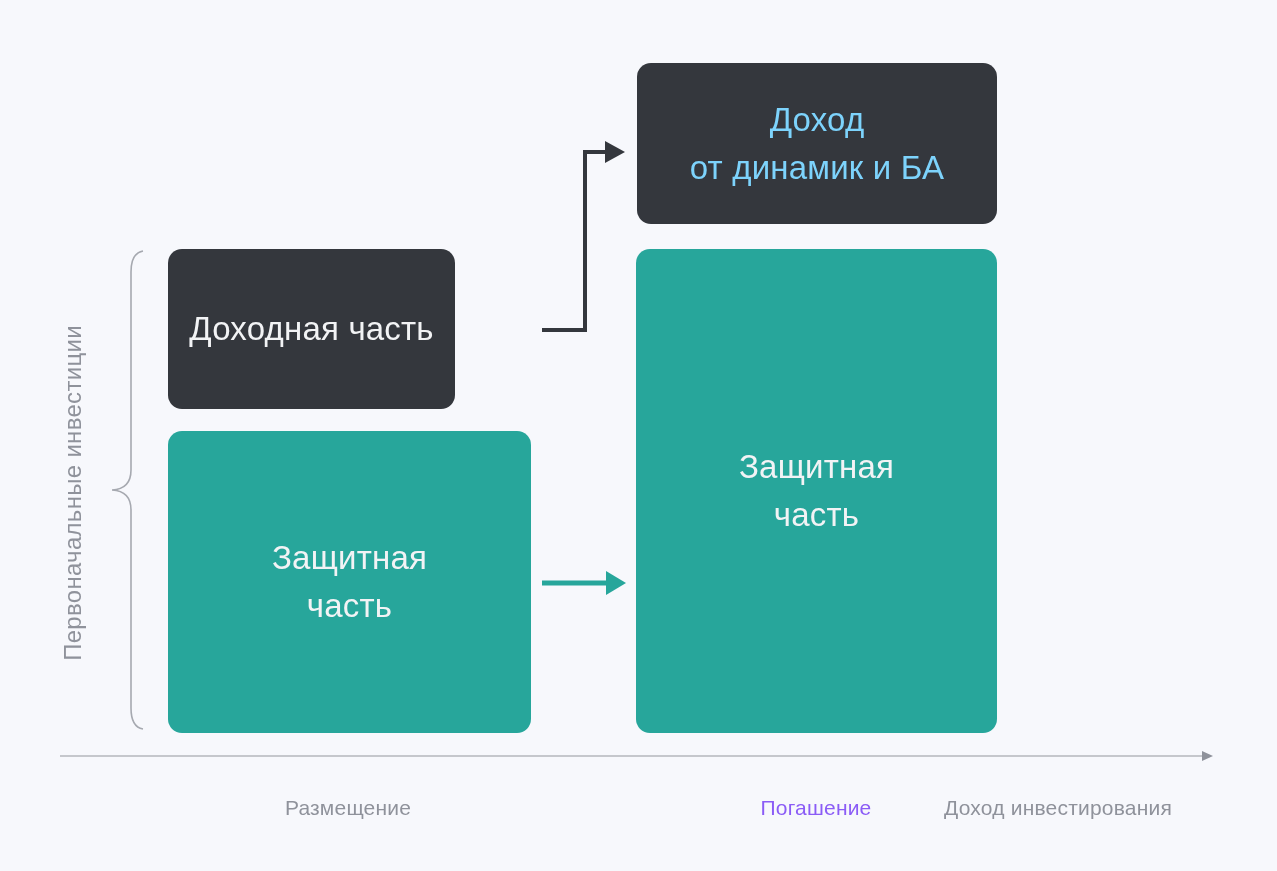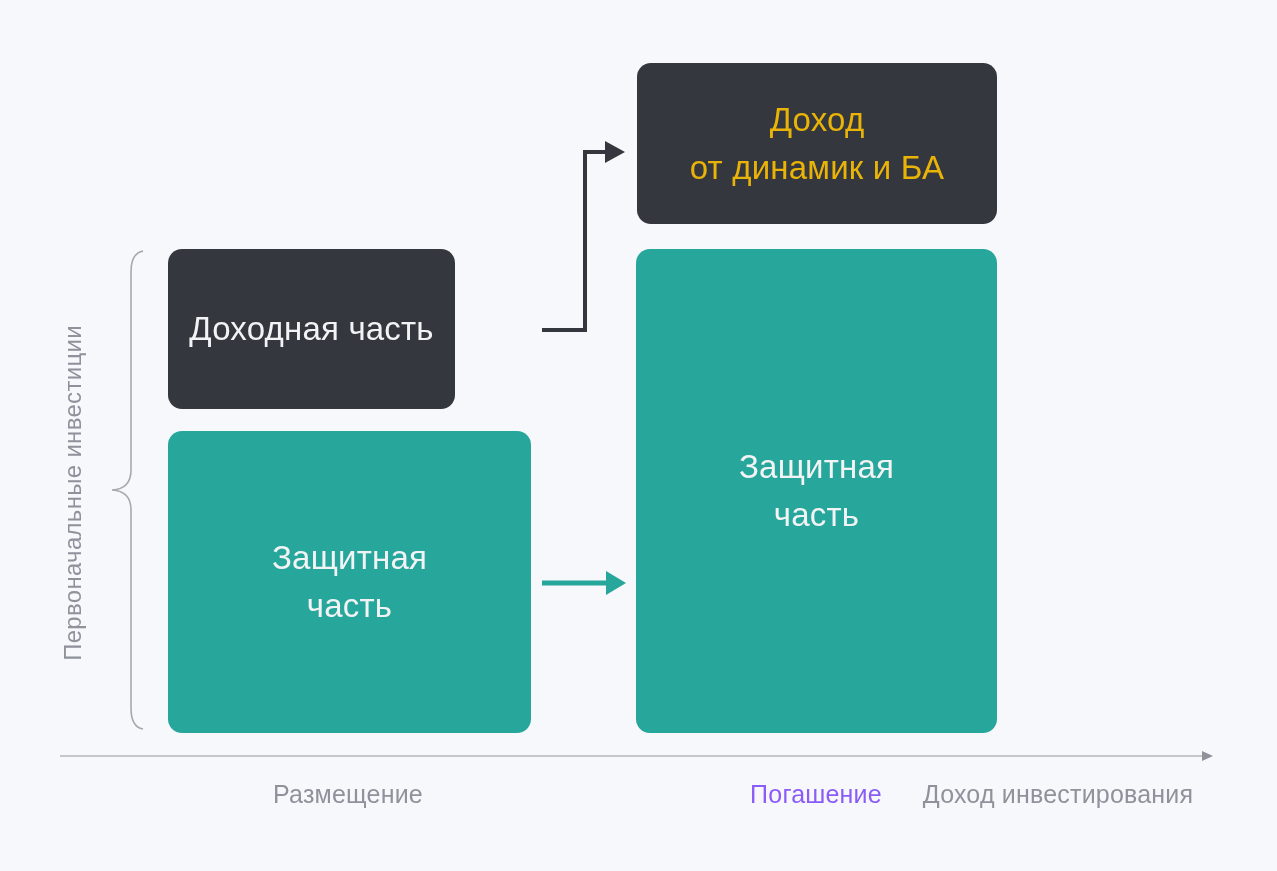--- a/index.html
+++ b/index.html
@@ -38,24 +38,24 @@
     position: absolute;
     left: 73px;
     top: 493px;
     transform: translate(-50%, -50%) rotate(-90deg);
     white-space: nowrap;
     font-size: 24px;
     letter-spacing: 0.3px;
   }
   .axis-label {
     position: absolute;
-    top: 780px;
+    top: 796px;
     transform: translateX(-50%);
     white-space: nowrap;
-    font-size: 25px;
+    font-size: 21px;
     letter-spacing: 0.2px;
   }
   .al-placement  { left: 348px; }
   .al-redemption { left: 816px; }
   .al-term       { left: 1058px; }
 </style>
 </head>
 <body>
 
 <div class="canvas" style="background-color: rgb(247, 248, 252);">
@@ -69,21 +69,21 @@
 
     <line x1="542" y1="583" x2="608" y2="583" stroke-width="5" stroke="#27A69B"></line>
     <polygon points="606,571 626,583 606,595" fill="#27A69B"></polygon>
 
     <line x1="60" y1="756" x2="1203" y2="756" stroke-width="2" stroke="#C5C7CC"></line>
     <polygon points="1202,751 1213,756 1202,761" fill="#8F929B"></polygon>
   </svg>
 
   <div class="vlabel" style="color: rgb(143, 146, 155);">Первоначальные инвестиции</div>
 
-  <div class="box b-income-result" style="color: #eab308; background-color: rgb(52, 55, 61);">
+  <div class="box b-income-result" style="color: #7dd3fc; background-color: rgb(52, 55, 61);">
     <div class="line">Доход</div>
     <div class="line">от динамик и БА</div>
   </div>
 
   <div class="box b-income-part" style="color: rgb(242, 243, 245); background-color: rgb(52, 55, 61);">
     <div class="line">Доходная часть</div>
   </div>
 
   <div class="box b-protect-left" style="color: rgb(242, 243, 245); background-color: rgb(39, 166, 155);">
     <div class="line">Защитная</div>

